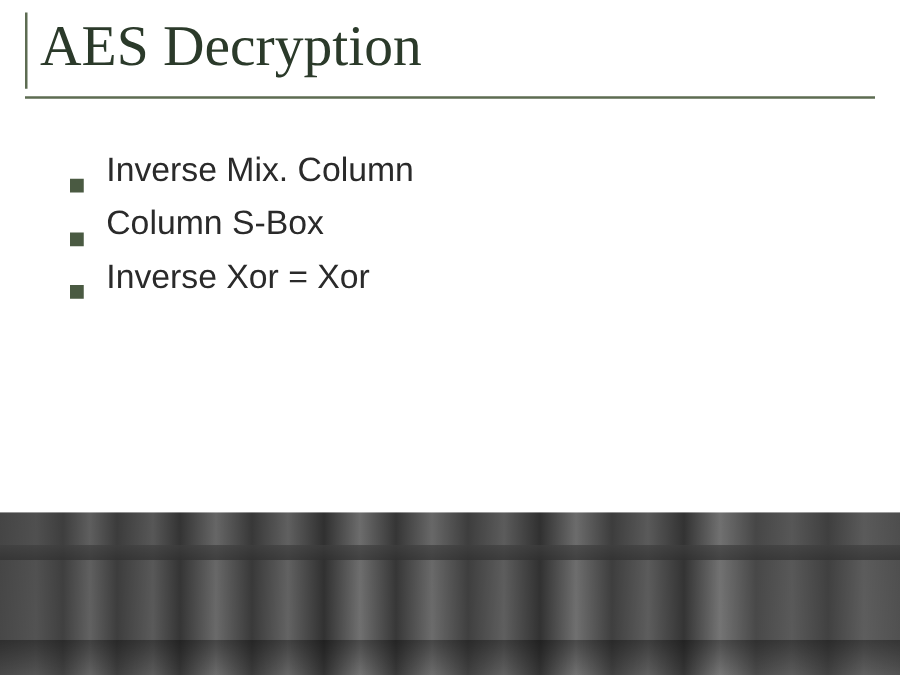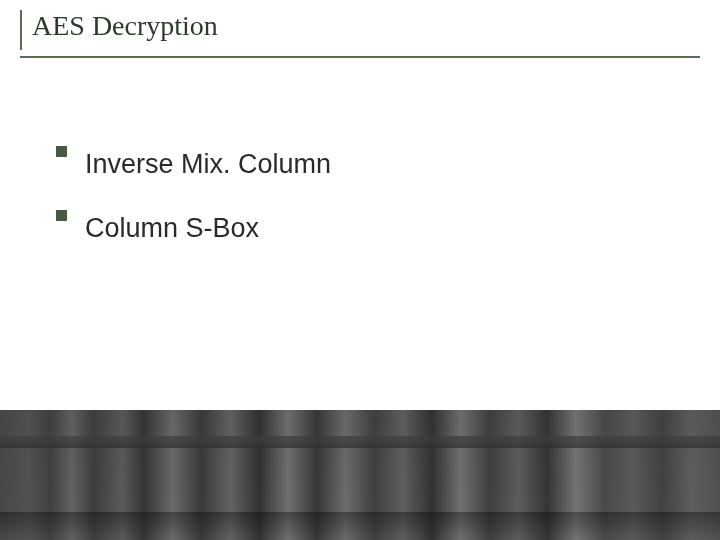--- a/index.html
+++ b/index.html
@@ -29,37 +29,36 @@
     content: "";
     position: absolute;
     left: 0;
     top: 4px;
     bottom: 6px;
     width: 2px;
     background: #5d6c52;
   }
   .title {
     font-family: Georgia, 'Times New Roman', serif;
-    font-size: 28px;
+    font-size: 46px;
     color: #2b3a2a;
     margin: 0;
     padding: 4px 0 2px 12px;
     font-weight: 400;
   }
   .body {
     position: absolute;
     left: 56px;
     top: 118px;
     right: 40px;
   }
   .item {
     display: flex;
-    align-items: flex-start;
+    align-items: flex-end;
     margin-bottom: 6px;
-    margin-top: 28px;
   }
   .bullet {
     width: 11px;
     height: 11px;
     background: #4a5a42;
     margin-right: 18px;
     flex: 0 0 auto;
   }
   .item-text {
     font-size: 27px;
@@ -115,15 +114,19 @@
 
   <div class="body">
     <div class="item">
       <span class="bullet"></span>
       <span class="item-text">Inverse Mix. Column</span>
     </div>
     <div class="item">
       <span class="bullet"></span>
       <span class="item-text">Column S-Box</span>
     </div>
+    <div class="item">
+      <span class="bullet"></span>
+      <span class="item-text">Inverse Xor = Xor</span>
+    </div>
   </div>
 
 </div>
 
 </body></html>

